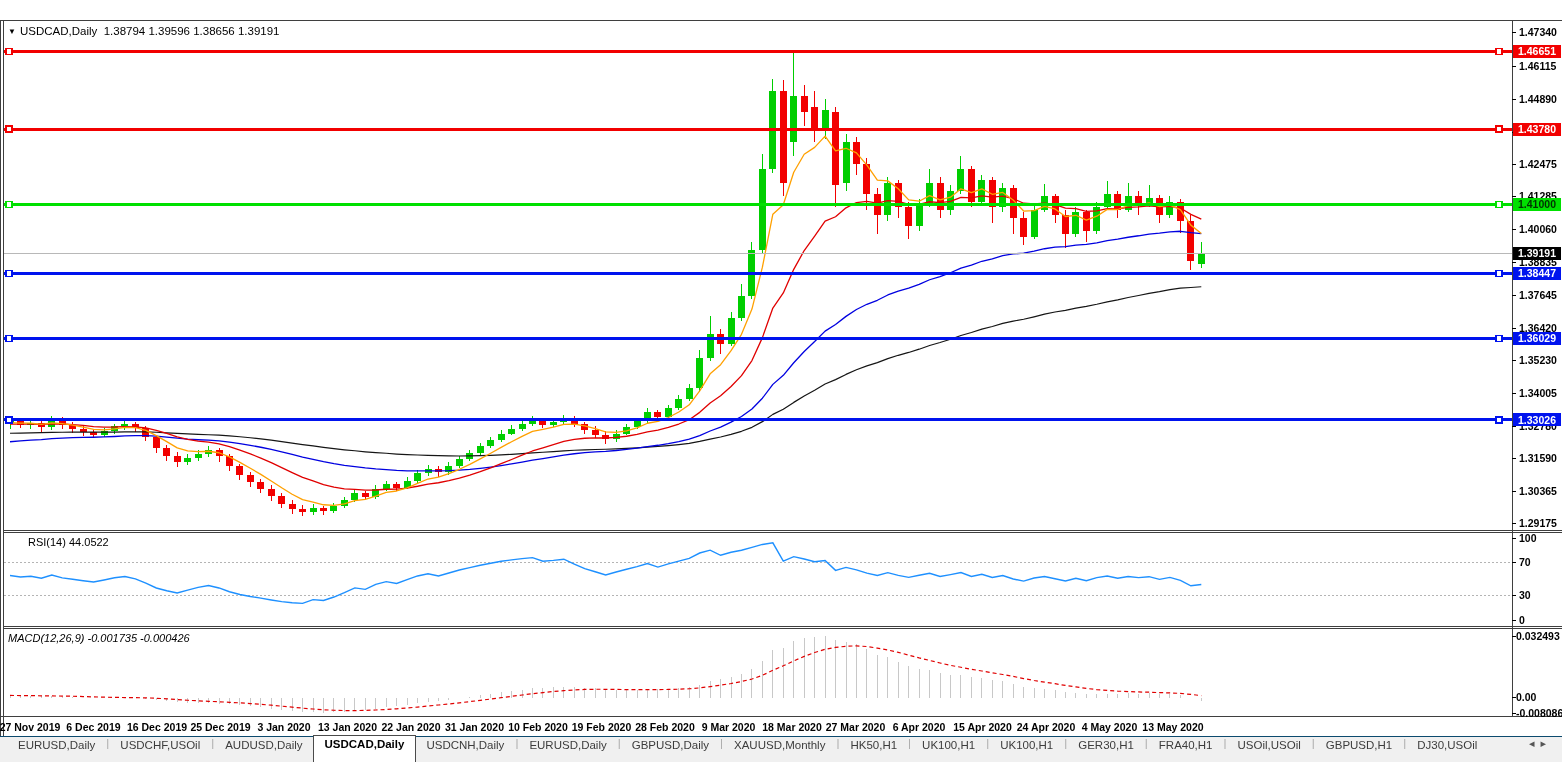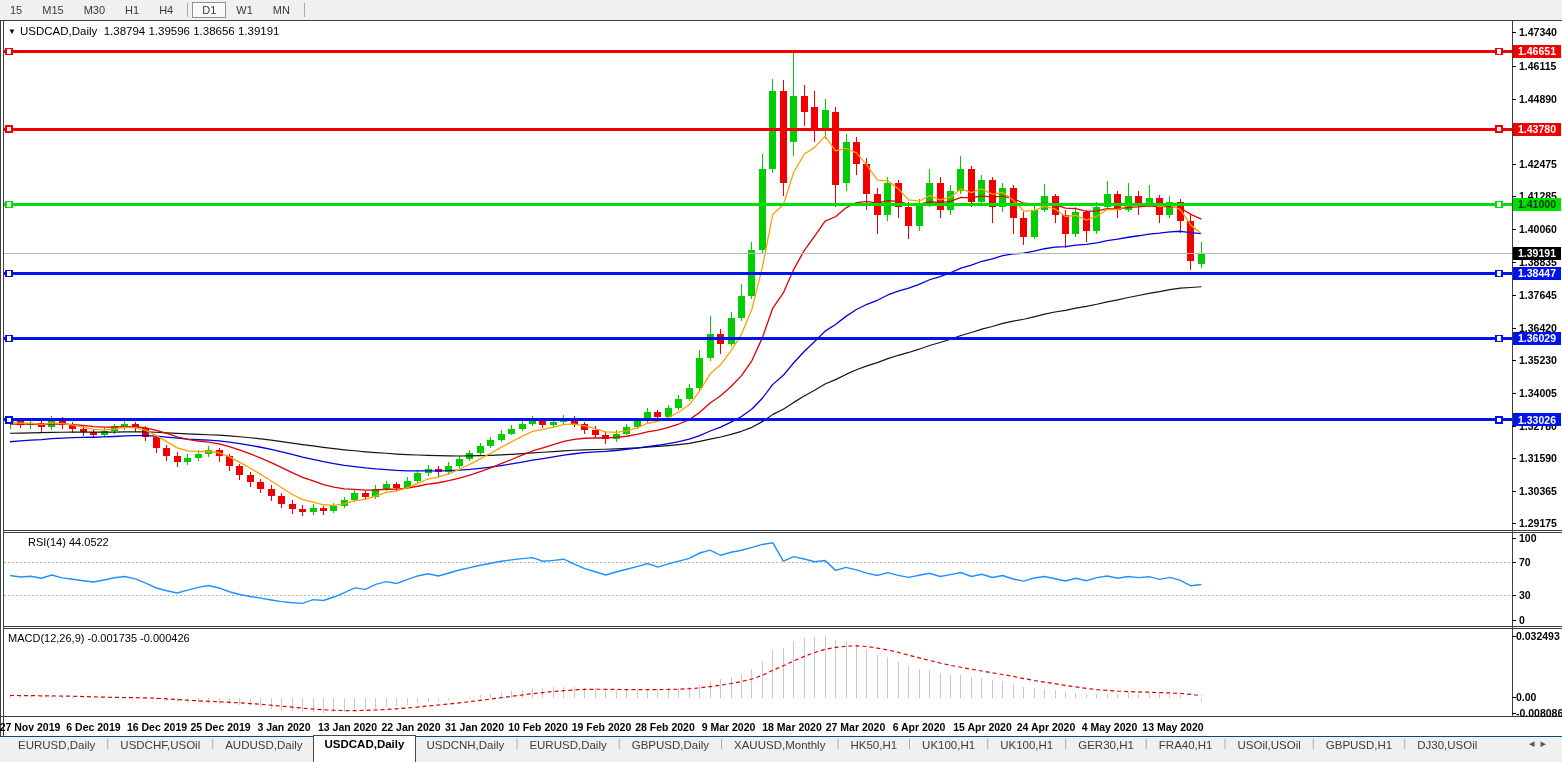--- a/index.html
+++ b/index.html
@@ -7,45 +7,33 @@
   
   #toolbar{position:absolute;top:0;left:0;width:1562px;height:20px;background:#f0f0f0;display:flex;align-items:center;overflow:hidden;}
   .tf-btn{font-size:11px;color:#3a3a3a;padding:1px 9px;margin:0;border:1px solid transparent;white-space:nowrap;cursor:default;}
   .tf-btn.active{background:#fafafa;border:1px solid #8f8f8f;box-shadow:inset 1px 1px 0 #ffffff;}
   .tf-sep{width:1px;height:14px;background:#aaaaaa;margin:0 4px;}
   
   .pane-label{position:absolute;font-size:11px;color:#000;white-space:nowrap;z-index:5;}
   #chartTitle{top:25px;left:8px;font-weight:normal;font-size:11.5px;}
   #chartTitle .dd{font-size:8px;position:relative;top:-1px;margin-right:4px;}
   #rsiLabel{top:536px;left:8px;padding-left:20px;}
-  #macdLabel{top:632px;left:8px;}
+  #macdLabel{top:632px;left:8px;font-style:italic;}
   
   #tabbar{position:absolute;left:0;bottom:0;width:1562px;height:26px;background:#f0f0f0;border-top:1px solid #0c4a6e;display:flex;padding-left:8px;box-sizing:border-box;font-size:11.5px;color:#3c3c3c;}
   .tab{padding:2px 10px;white-space:nowrap;cursor:default;}
   .tab.active{background:#ffffff;border:1px solid #4a4a4a;border-bottom:none;font-weight:bold;padding:2px 11px 4px 11px;margin-top:-2px;color:#000;}
   .tab-sep{color:#aaaaaa;padding:0 1px;}
   #tabArrows{margin-left:auto;padding-right:10px;color:#555;font-size:11px;letter-spacing:6px;}
   svg text{font-family:"Liberation Sans",sans-serif;}
 </style>
 </head>
 <body>
 
 <div id="app">
-  <div id="toolbar">
-      <div class="tf-btn">15</div>
-      <div class="tf-btn">M15</div>
-      <div class="tf-btn">M30</div>
-      <div class="tf-btn">H1</div>
-      <div class="tf-btn">H4</div>
-      <div class="tf-sep"></div>
-      <div class="tf-btn active">D1</div>
-      <div class="tf-btn">W1</div>
-      <div class="tf-btn">MN</div>
-      <div class="tf-sep"></div>
-    </div>
 
   <svg id="cv" width="1562" height="740" style="position:absolute;top:0;left:0;">
       <rect x="0" y="20" width="1562" height="720" fill="#ffffff"></rect>
       <g stroke="#3f3f3f" stroke-width="1" shape-rendering="crispEdges">
         <line x1="0.5" y1="20" x2="0.5" y2="740"></line>
         <line x1="3.5" y1="20" x2="3.5" y2="740"></line>
         <line x1="1512.5" y1="20" x2="1512.5" y2="716"></line>
         <line x1="0" y1="20.5" x2="1562" y2="20.5"></line>
         <line x1="3" y1="530.5" x2="1562" y2="530.5"></line>
         <line x1="3" y1="532.5" x2="1562" y2="532.5"></line>

